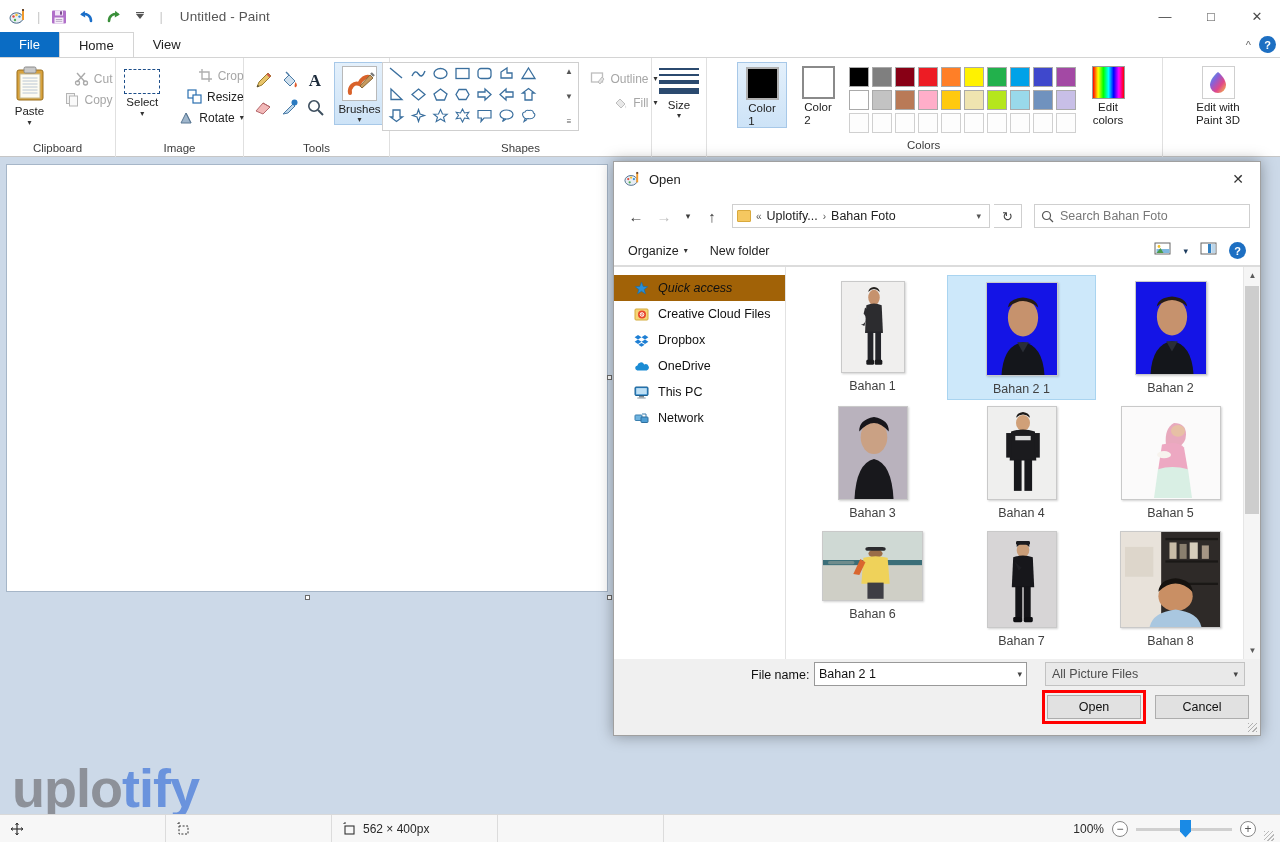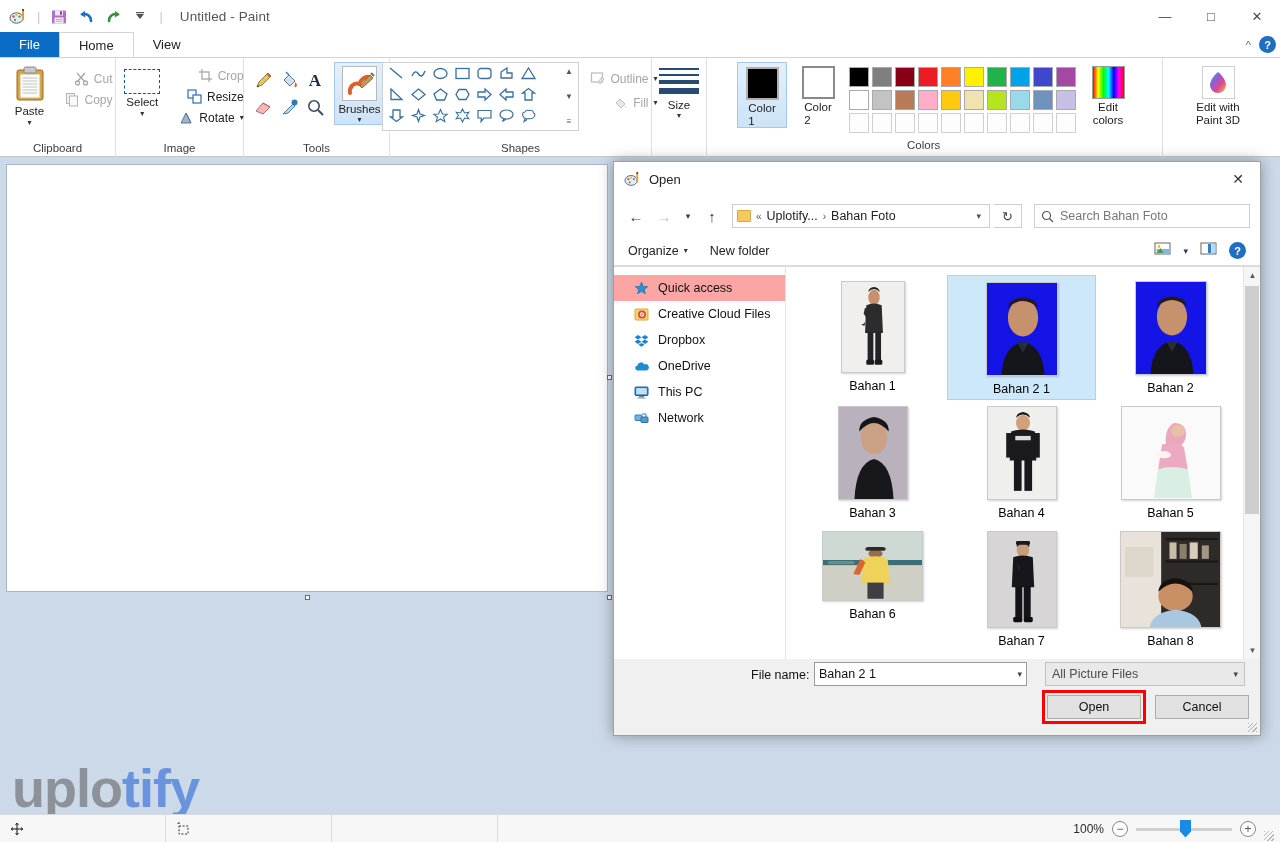--- a/index.html
+++ b/index.html
@@ -191,31 +191,31 @@
   .cmdbar { height: 30px; background: #fff; border-bottom: 1px solid #dcdcdc;
             display: flex; align-items: center; padding: 0 14px; gap: 22px; }
   .cmd { font-size: 12.5px; color: #222; display: flex; align-items: center; gap: 5px; cursor: default; }
   .cmd-caret { font-size: 8px; color: #333; }
   .cmd-right { margin-left: auto; display: flex; align-items: center; gap: 12px; }
 
   .dlg-body { flex: 1; display: flex; background: #fff; border-top: 1px solid #dcdcdc; }
   .nav-pane { width: 172px; background: #fff; border-right: 1px solid #e2e2e2; padding-top: 8px; }
   .nav-item { height: 26px; display: flex; align-items: center; gap: 8px; padding-left: 20px;
               font-size: 12.5px; color: #111; cursor: default; }
-  .nav-item.sel { background: #fca5a5; }
+  .nav-item.sel { background: #a16207; font-style: italic; }
 
   .list-pane { flex: 1; position: relative; overflow: hidden; background: #fff; }
   .tiles { display: grid; grid-template-columns: repeat(3, 149px); padding: 8px 6px 0 12px;
            grid-auto-rows: 125px; }
   .tile { display: flex; flex-direction: column; align-items: center; justify-content: flex-start;
           padding-top: 6px; cursor: default; }
   .tile.sel { background: #cde8fa; border: 1px solid #a9d4f0; }
   .thumb { border: 1px solid #c9c9c9; background: #fff; box-shadow: 1px 1px 2px rgba(0,0,0,.18);
            overflow: hidden; position: relative; }
-  .tile-label { font-size: 12.5px; color: #000000; margin-top: 6px; text-align: center; }
+  .tile-label { font-size: 12.5px; color: #404040; margin-top: 6px; text-align: center; }
 
   .vscroll { position: absolute; right: 0; top: 0; width: 17px; height: 100%;
              background: #f5f5f5; border-left: 1px solid #e6e6e6; }
   .vs-arrow { width: 17px; height: 17px; display: flex; align-items: center; justify-content: center;
               font-size: 8px; color: #5a5a5a; cursor: default; }
   .vs-thumb { position: absolute; left: 1px; top: 19px; width: 14px; height: 228px;
               background: #cdcdcd; cursor: default; }
 
   .dlg-footer { height: 76px; background: #f0f0f0; position: relative; }
   .fn-label { position: absolute; left: 137px; top: 9px; font-size: 12.5px; color: #111; }
@@ -648,20 +648,27 @@
       </svg>
       <span></span>
     </div>
     <div class="sb-cell sb-c2">
       <svg width="15" height="14" viewBox="0 0 15 14">
         <path d="M2 2 V1 H4" stroke="#333" stroke-width="1" fill="none"></path>
         <rect x="3" y="4" width="9" height="8" fill="none" stroke="#333" stroke-width="1" stroke-dasharray="2 1.6"></rect>
       </svg>
       <span></span>
     </div>
+    <div class="sb-cell sb-c3">
+      <svg width="15" height="14" viewBox="0 0 15 14">
+        <path d="M2 2 V1 H4" stroke="#333" stroke-width="1" fill="none"></path>
+        <rect x="3" y="4" width="9" height="8" fill="none" stroke="#333" stroke-width="1.1"></rect>
+      </svg>
+      <span>562 × 400px</span>
+    </div>
     <div class="sb-cell sb-c4"></div>
     <div class="zoomarea">
       <span class="zoom-label">100%</span>
       <span class="zcirc">−</span>
       <span class="ztrack">
           <span class="zthumb"></span>
         </span>
       <span class="zcirc">+</span>
       <span class="grip"></span>
     </div>

